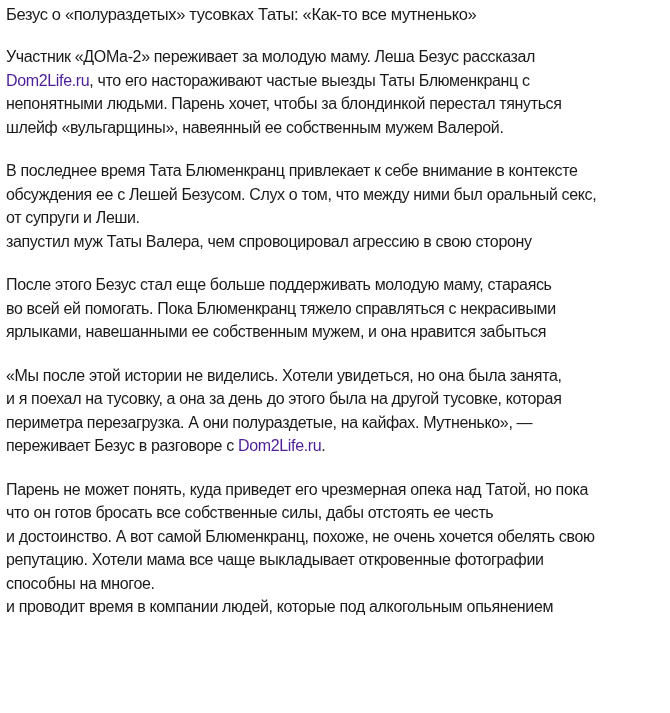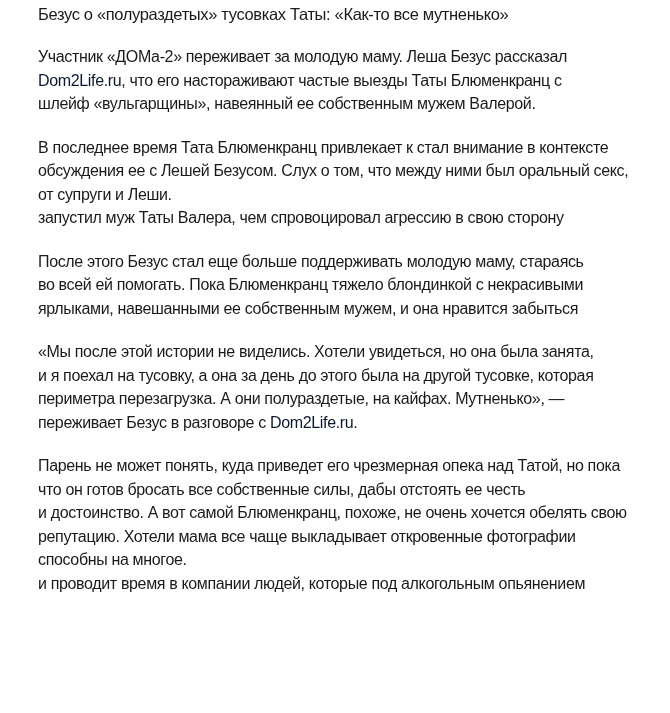--- a/index.html
+++ b/index.html
@@ -9,66 +9,66 @@
     }
     body {
       width: 670px;
       height: 713px;
       overflow: hidden;
       font-family: "Liberation Sans", sans-serif;
       color: #1a1a1a;
     }
     .article {
       padding: 0 0 0 6px;
-      margin-left: 32px;
     }
     .title {
       font-size: 16.5px;
       line-height: 22px;
       margin: 3px 0 0 0;
       font-weight: normal;
       letter-spacing: -0.35px;
     }
     .para {
       font-size: 16px;
       line-height: 23.5px;
       margin: 20px 0 0 0;
       letter-spacing: -0.35px;
       white-space: nowrap;
     }
     .para .line {
       display: block;
     }
     a.link {
-      color: #0f172a;
+      color: #4c1d95;
       text-decoration: none;
     }
   </style>
 </head>
 <body>
 
 <div class="article">
   <div class="title">Безус о «полураздетых» тусовках Таты: «Как-то все мутненько»</div>
 
   <p class="para">
     <span class="line">Участник «ДОМа-2» переживает за молодую маму. Леша Безус рассказал</span>
     <span class="line"><a class="link" href="#">Dom2Life.ru</a><span>, что его настораживают частые выезды Таты Блюменкранц с</span></span>
+    <span class="line">непонятными людьми. Парень хочет, чтобы за блондинкой перестал тянуться</span>
     <span class="line">шлейф «вульгарщины», навеянный ее собственным мужем Валерой.</span>
   </p>
 
   <p class="para">
-    <span class="line">В последнее время Тата Блюменкранц привлекает к стал внимание в контексте</span>
+    <span class="line">В последнее время Тата Блюменкранц привлекает к себе внимание в контексте</span>
     <span class="line">обсуждения ее с Лешей Безусом. Слух о том, что между ними был оральный секс,</span>
     <span class="line">от супруги и Леши.</span>
     <span class="line">запустил муж Таты Валера, чем спровоцировал агрессию в свою сторону</span>
   </p>
 
   <p class="para">
     <span class="line">После этого Безус стал еще больше поддерживать молодую маму, стараясь</span>
-    <span class="line">во всей ей помогать. Пока Блюменкранц тяжело блондинкой с некрасивыми</span>
+    <span class="line">во всей ей помогать. Пока Блюменкранц тяжело справляться с некрасивыми</span>
     <span class="line">ярлыками, навешанными ее собственным мужем, и она нравится забыться</span>
   </p>
 
   <p class="para">
     <span class="line">«Мы после этой истории не виделись. Хотели увидеться, но она была занята,</span>
     <span class="line">и я поехал на тусовку, а она за день до этого была на другой тусовке, которая</span>
     <span class="line">периметра перезагрузка. А они полураздетые, на кайфах. Мутненько», —</span>
     <span class="line"><span>переживает Безус в разговоре с </span><a class="link" href="#">Dom2Life.ru</a><span>.</span></span>
   </p>
 

